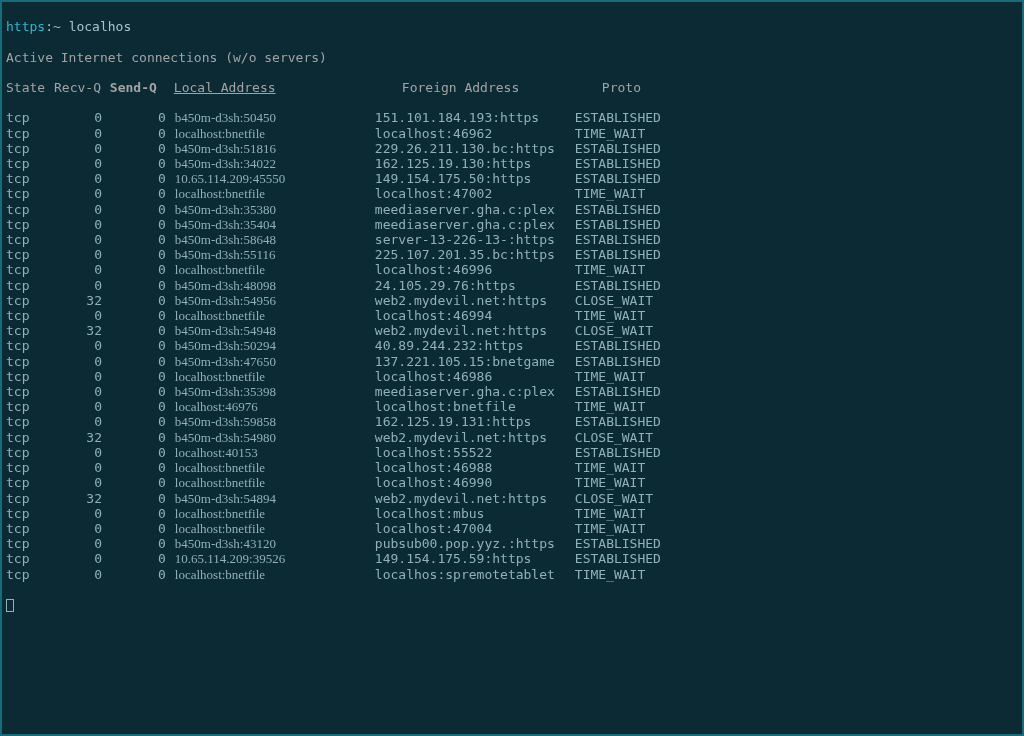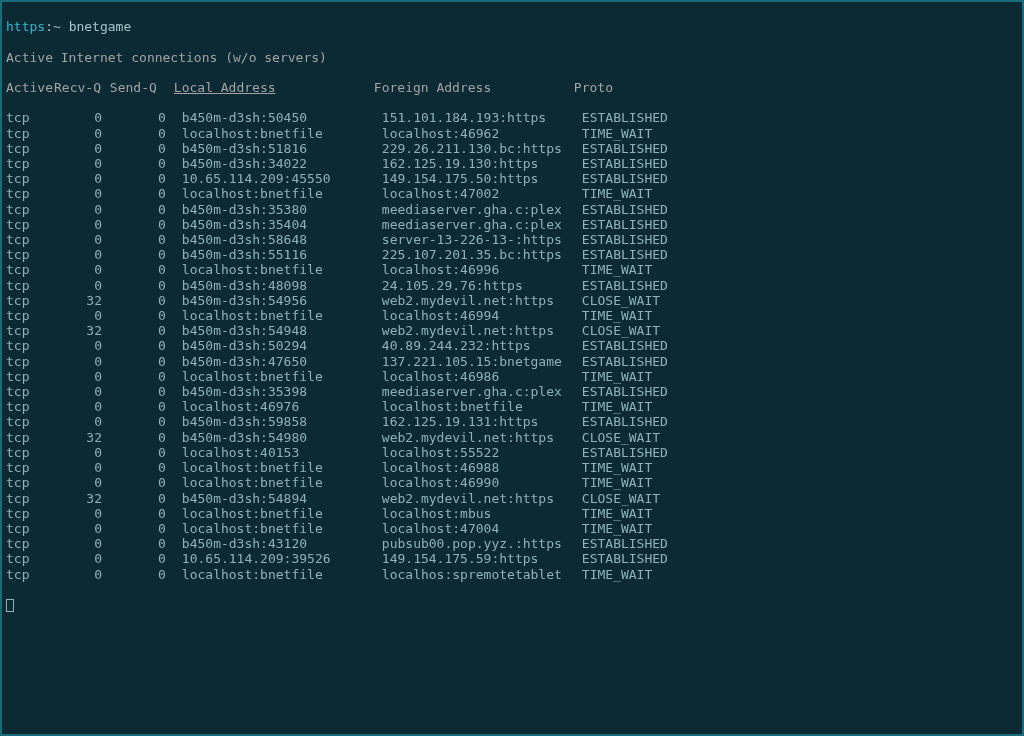--- a/index.html
+++ b/index.html
@@ -25,39 +25,39 @@
   }
   .prompt-user { color: #35b5cc; }
   .prompt-sep  { color: #a8c5cb; }
   .prompt-tilde{ color: #95b8bf; }
   .cmd         { color: #a8c5cb; }
   .hdr         { color: #a3a3a3; }
   .row { display: block; }
   .c-proto { display:inline-block; width: 48px; }
   .c-recvq { display:inline-block; width: 48px; text-align:right; }
   .c-sendq { display:inline-block; width: 56px; text-align:right; }
-  .c-local { display:inline-block; width: 200px; padding-left:16px;}
+  .c-local { display:inline-block; width: 200px; padding-left:9px;font-family:Liberation Serif, serif;}
   .c-foreign{display:inline-block; width: 200px; }
   .c-state { display:inline-block; width: 120px; }
   .h-proto { display:inline-block; width: 48px; }
   .h-recvq { display:inline-block; width: 48px; }
-  .h-sendq { display:inline-block; width: 56px; }
+  .h-sendq { display:inline-block; width: 56px; font-weight: bold; }
   .h-local { display:inline-block; width: 200px; padding-left:8px;text-decoration:underline;}
-  .h-foreign{display:inline-block; width: 200px; }
+  .h-foreign{display:inline-block; width: 200px; margin-left: 28px; }
   .h-state { display:inline-block; width: 120px; }
   .cursor {
     display:inline-block;
     width: 8px; height: 13px;
     border: 1px solid #8fb2b9;
     box-sizing: border-box;
     vertical-align: text-bottom;
   }
 </style>
 </head>
 <body>
 
 <div class="terminal">
-<span class="row"><span class="prompt-user">https</span><span class="prompt-sep">:</span><span class="prompt-tilde">~</span> <span class="cmd">bnetgame</span></span>
+<span class="row"><span class="prompt-user">https</span><span class="prompt-sep">:</span><span class="prompt-tilde">~</span> <span class="cmd">localhos</span></span>
 <span class="row hdr">Active Internet connections (w/o servers)</span>
-<span class="row hdr"><span class="h-proto">Active</span><span class="h-recvq">Recv-Q</span> <span class="h-sendq">Send-Q</span><span class="h-local">Local Address</span><span class="h-foreign">Foreign Address</span><span class="h-state">Proto</span></span>
+<span class="row hdr"><span class="h-proto">State</span><span class="h-recvq">Recv-Q</span> <span class="h-sendq">Send-Q</span><span class="h-local">Local Address</span><span class="h-foreign">Foreign Address</span><span class="h-state">Proto</span></span>
 <div id="rows-container"><span class="row"><span class="c-proto">tcp</span><span class="c-recvq">0</span> <span class="c-sendq">0</span><span class="c-local">b450m-d3sh:50450</span><span class="c-foreign">151.101.184.193:https</span><span class="c-state">ESTABLISHED</span></span><span class="row"><span class="c-proto">tcp</span><span class="c-recvq">0</span> <span class="c-sendq">0</span><span class="c-local">localhost:bnetfile</span><span class="c-foreign">localhost:46962</span><span class="c-state">TIME_WAIT</span></span><span class="row"><span class="c-proto">tcp</span><span class="c-recvq">0</span> <span class="c-sendq">0</span><span class="c-local">b450m-d3sh:51816</span><span class="c-foreign">229.26.211.130.bc:https</span><span class="c-state">ESTABLISHED</span></span><span class="row"><span class="c-proto">tcp</span><span class="c-recvq">0</span> <span class="c-sendq">0</span><span class="c-local">b450m-d3sh:34022</span><span class="c-foreign">162.125.19.130:https</span><span class="c-state">ESTABLISHED</span></span><span class="row"><span class="c-proto">tcp</span><span class="c-recvq">0</span> <span class="c-sendq">0</span><span class="c-local">10.65.114.209:45550</span><span class="c-foreign">149.154.175.50:https</span><span class="c-state">ESTABLISHED</span></span><span class="row"><span class="c-proto">tcp</span><span class="c-recvq">0</span> <span class="c-sendq">0</span><span class="c-local">localhost:bnetfile</span><span class="c-foreign">localhost:47002</span><span class="c-state">TIME_WAIT</span></span><span class="row"><span class="c-proto">tcp</span><span class="c-recvq">0</span> <span class="c-sendq">0</span><span class="c-local">b450m-d3sh:35380</span><span class="c-foreign">meediaserver.gha.c:plex</span><span class="c-state">ESTABLISHED</span></span><span class="row"><span class="c-proto">tcp</span><span class="c-recvq">0</span> <span class="c-sendq">0</span><span class="c-local">b450m-d3sh:35404</span><span class="c-foreign">meediaserver.gha.c:plex</span><span class="c-state">ESTABLISHED</span></span><span class="row"><span class="c-proto">tcp</span><span class="c-recvq">0</span> <span class="c-sendq">0</span><span class="c-local">b450m-d3sh:58648</span><span class="c-foreign">server-13-226-13-:https</span><span class="c-state">ESTABLISHED</span></span><span class="row"><span class="c-proto">tcp</span><span class="c-recvq">0</span> <span class="c-sendq">0</span><span class="c-local">b450m-d3sh:55116</span><span class="c-foreign">225.107.201.35.bc:https</span><span class="c-state">ESTABLISHED</span></span><span class="row"><span class="c-proto">tcp</span><span class="c-recvq">0</span> <span class="c-sendq">0</span><span class="c-local">localhost:bnetfile</span><span class="c-foreign">localhost:46996</span><span class="c-state">TIME_WAIT</span></span><span class="row"><span class="c-proto">tcp</span><span class="c-recvq">0</span> <span class="c-sendq">0</span><span class="c-local">b450m-d3sh:48098</span><span class="c-foreign">24.105.29.76:https</span><span class="c-state">ESTABLISHED</span></span><span class="row"><span class="c-proto">tcp</span><span class="c-recvq">32</span> <span class="c-sendq">0</span><span class="c-local">b450m-d3sh:54956</span><span class="c-foreign">web2.mydevil.net:https</span><span class="c-state">CLOSE_WAIT</span></span><span class="row"><span class="c-proto">tcp</span><span class="c-recvq">0</span> <span class="c-sendq">0</span><span class="c-local">localhost:bnetfile</span><span class="c-foreign">localhost:46994</span><span class="c-state">TIME_WAIT</span></span><span class="row"><span class="c-proto">tcp</span><span class="c-recvq">32</span> <span class="c-sendq">0</span><span class="c-local">b450m-d3sh:54948</span><span class="c-foreign">web2.mydevil.net:https</span><span class="c-state">CLOSE_WAIT</span></span><span class="row"><span class="c-proto">tcp</span><span class="c-recvq">0</span> <span class="c-sendq">0</span><span class="c-local">b450m-d3sh:50294</span><span class="c-foreign">40.89.244.232:https</span><span class="c-state">ESTABLISHED</span></span><span class="row"><span class="c-proto">tcp</span><span class="c-recvq">0</span> <span class="c-sendq">0</span><span class="c-local">b450m-d3sh:47650</span><span class="c-foreign">137.221.105.15:bnetgame</span><span class="c-state">ESTABLISHED</span></span><span class="row"><span class="c-proto">tcp</span><span class="c-recvq">0</span> <span class="c-sendq">0</span><span class="c-local">localhost:bnetfile</span><span class="c-foreign">localhost:46986</span><span class="c-state">TIME_WAIT</span></span><span class="row"><span class="c-proto">tcp</span><span class="c-recvq">0</span> <span class="c-sendq">0</span><span class="c-local">b450m-d3sh:35398</span><span class="c-foreign">meediaserver.gha.c:plex</span><span class="c-state">ESTABLISHED</span></span><span class="row"><span class="c-proto">tcp</span><span class="c-recvq">0</span> <span class="c-sendq">0</span><span class="c-local">localhost:46976</span><span class="c-foreign">localhost:bnetfile</span><span class="c-state">TIME_WAIT</span></span><span class="row"><span class="c-proto">tcp</span><span class="c-recvq">0</span> <span class="c-sendq">0</span><span class="c-local">b450m-d3sh:59858</span><span class="c-foreign">162.125.19.131:https</span><span class="c-state">ESTABLISHED</span></span><span class="row"><span class="c-proto">tcp</span><span class="c-recvq">32</span> <span class="c-sendq">0</span><span class="c-local">b450m-d3sh:54980</span><span class="c-foreign">web2.mydevil.net:https</span><span class="c-state">CLOSE_WAIT</span></span><span class="row"><span class="c-proto">tcp</span><span class="c-recvq">0</span> <span class="c-sendq">0</span><span class="c-local">localhost:40153</span><span class="c-foreign">localhost:55522</span><span class="c-state">ESTABLISHED</span></span><span class="row"><span class="c-proto">tcp</span><span class="c-recvq">0</span> <span class="c-sendq">0</span><span class="c-local">localhost:bnetfile</span><span class="c-foreign">localhost:46988</span><span class="c-state">TIME_WAIT</span></span><span class="row"><span class="c-proto">tcp</span><span class="c-recvq">0</span> <span class="c-sendq">0</span><span class="c-local">localhost:bnetfile</span><span class="c-foreign">localhost:46990</span><span class="c-state">TIME_WAIT</span></span><span class="row"><span class="c-proto">tcp</span><span class="c-recvq">32</span> <span class="c-sendq">0</span><span class="c-local">b450m-d3sh:54894</span><span class="c-foreign">web2.mydevil.net:https</span><span class="c-state">CLOSE_WAIT</span></span><span class="row"><span class="c-proto">tcp</span><span class="c-recvq">0</span> <span class="c-sendq">0</span><span class="c-local">localhost:bnetfile</span><span class="c-foreign">localhost:mbus</span><span class="c-state">TIME_WAIT</span></span><span class="row"><span class="c-proto">tcp</span><span class="c-recvq">0</span> <span class="c-sendq">0</span><span class="c-local">localhost:bnetfile</span><span class="c-foreign">localhost:47004</span><span class="c-state">TIME_WAIT</span></span><span class="row"><span class="c-proto">tcp</span><span class="c-recvq">0</span> <span class="c-sendq">0</span><span class="c-local">b450m-d3sh:43120</span><span class="c-foreign">pubsub00.pop.yyz.:https</span><span class="c-state">ESTABLISHED</span></span><span class="row"><span class="c-proto">tcp</span><span class="c-recvq">0</span> <span class="c-sendq">0</span><span class="c-local">10.65.114.209:39526</span><span class="c-foreign">149.154.175.59:https</span><span class="c-state">ESTABLISHED</span></span><span class="row"><span class="c-proto">tcp</span><span class="c-recvq">0</span> <span class="c-sendq">0</span><span class="c-local">localhost:bnetfile</span><span class="c-foreign">localhos:spremotetablet</span><span class="c-state">TIME_WAIT</span></span></div>
 <span class="row"><span class="cursor"></span></span>
 </div>
 
 </body></html>

